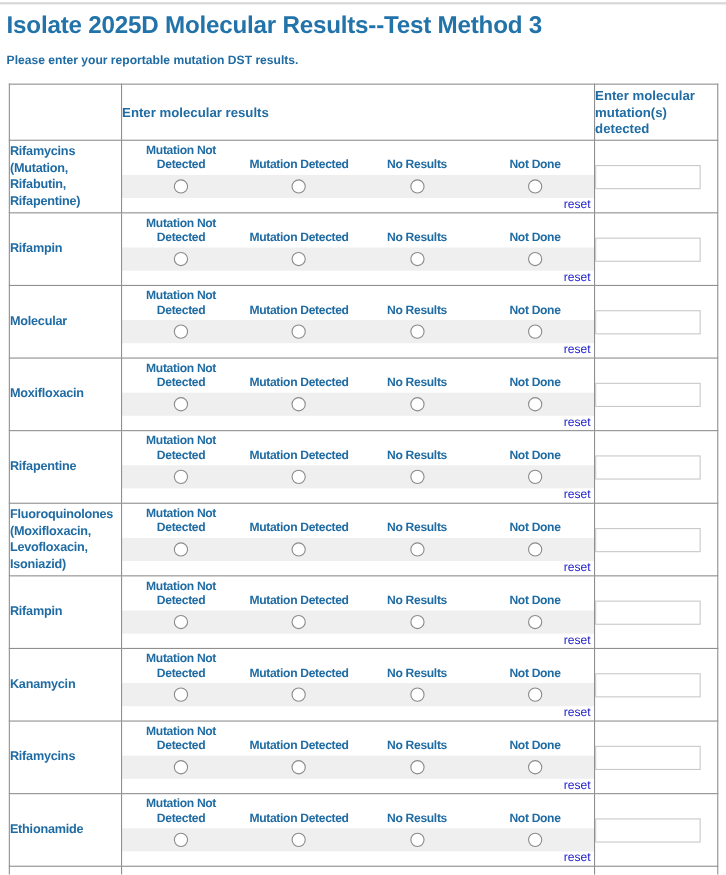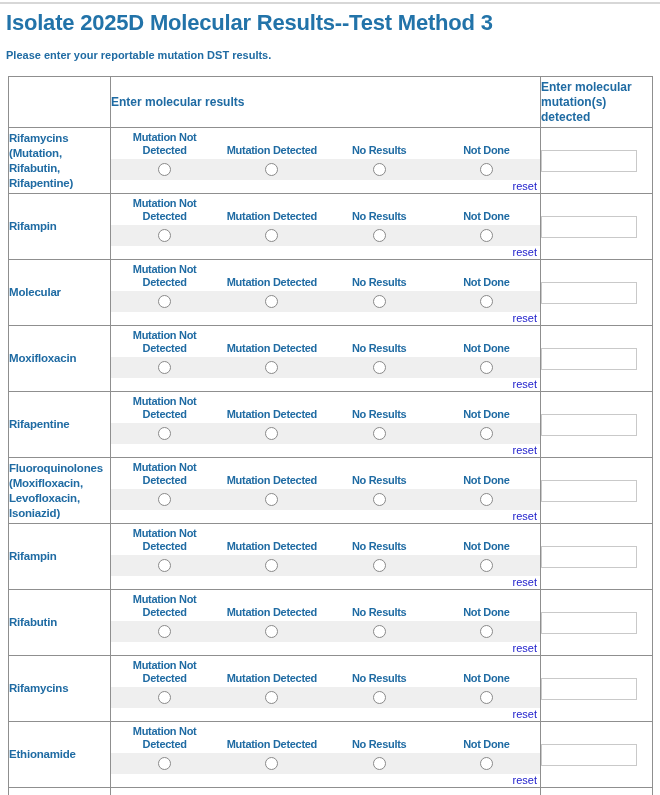--- a/index.html
+++ b/index.html
@@ -253,21 +253,21 @@
       <div class="reset-row">
         <a class="reset-link" href="#">reset</a>
       </div>
     </td>
     <td class="input-cell">
       <input type="text" style="">
     </td>
   </tr>
 
   <tr class="drug-row">
-    <td class="drug-cell">Rifabutin</td>
+    <td class="drug-cell">Kanamycin</td>
     <td class="results-cell">
       <div class="opt-labels">
         <div class="opt-label">Mutation Not Detected</div>
         <div class="opt-label">Mutation Detected</div>
         <div class="opt-label">No Results</div>
         <div class="opt-label">Not Done</div>
       </div>
       <div class="strip">
         <span class="radio-wrap"><input type="radio" name="molecular-result-row-7" style=""></span>
         <span class="radio-wrap"><input type="radio" name="molecular-result-row-7" style=""></span>

